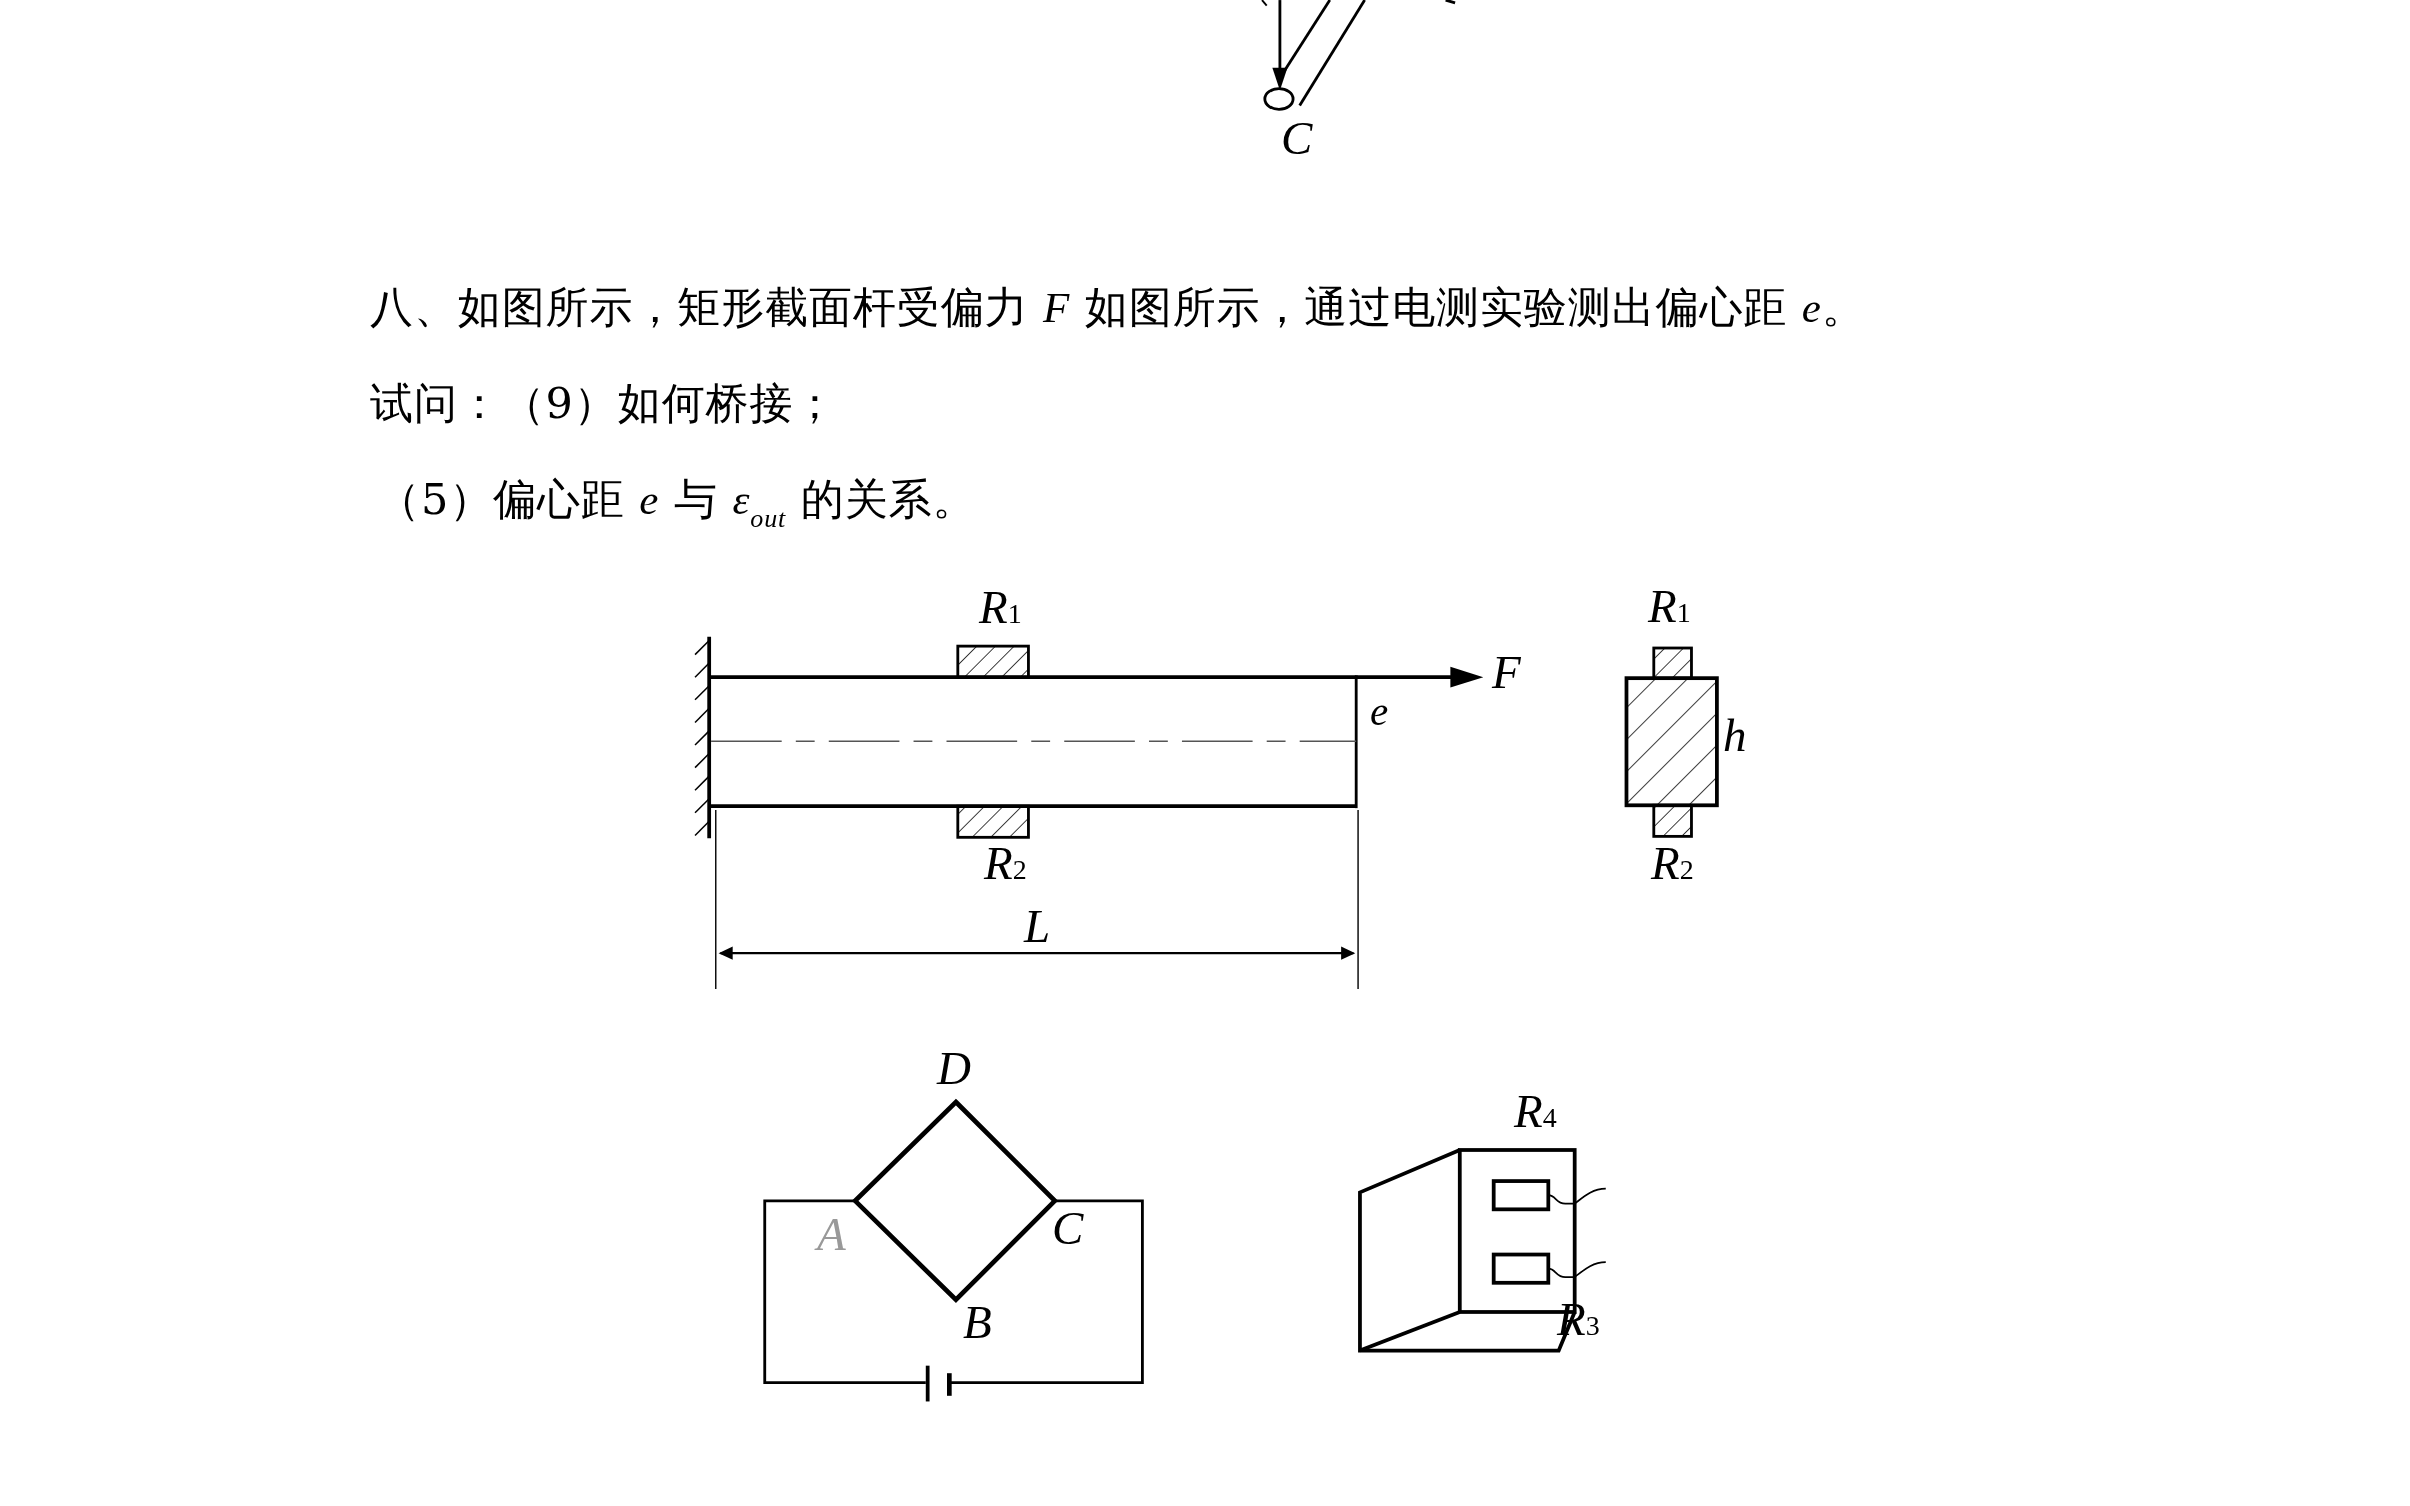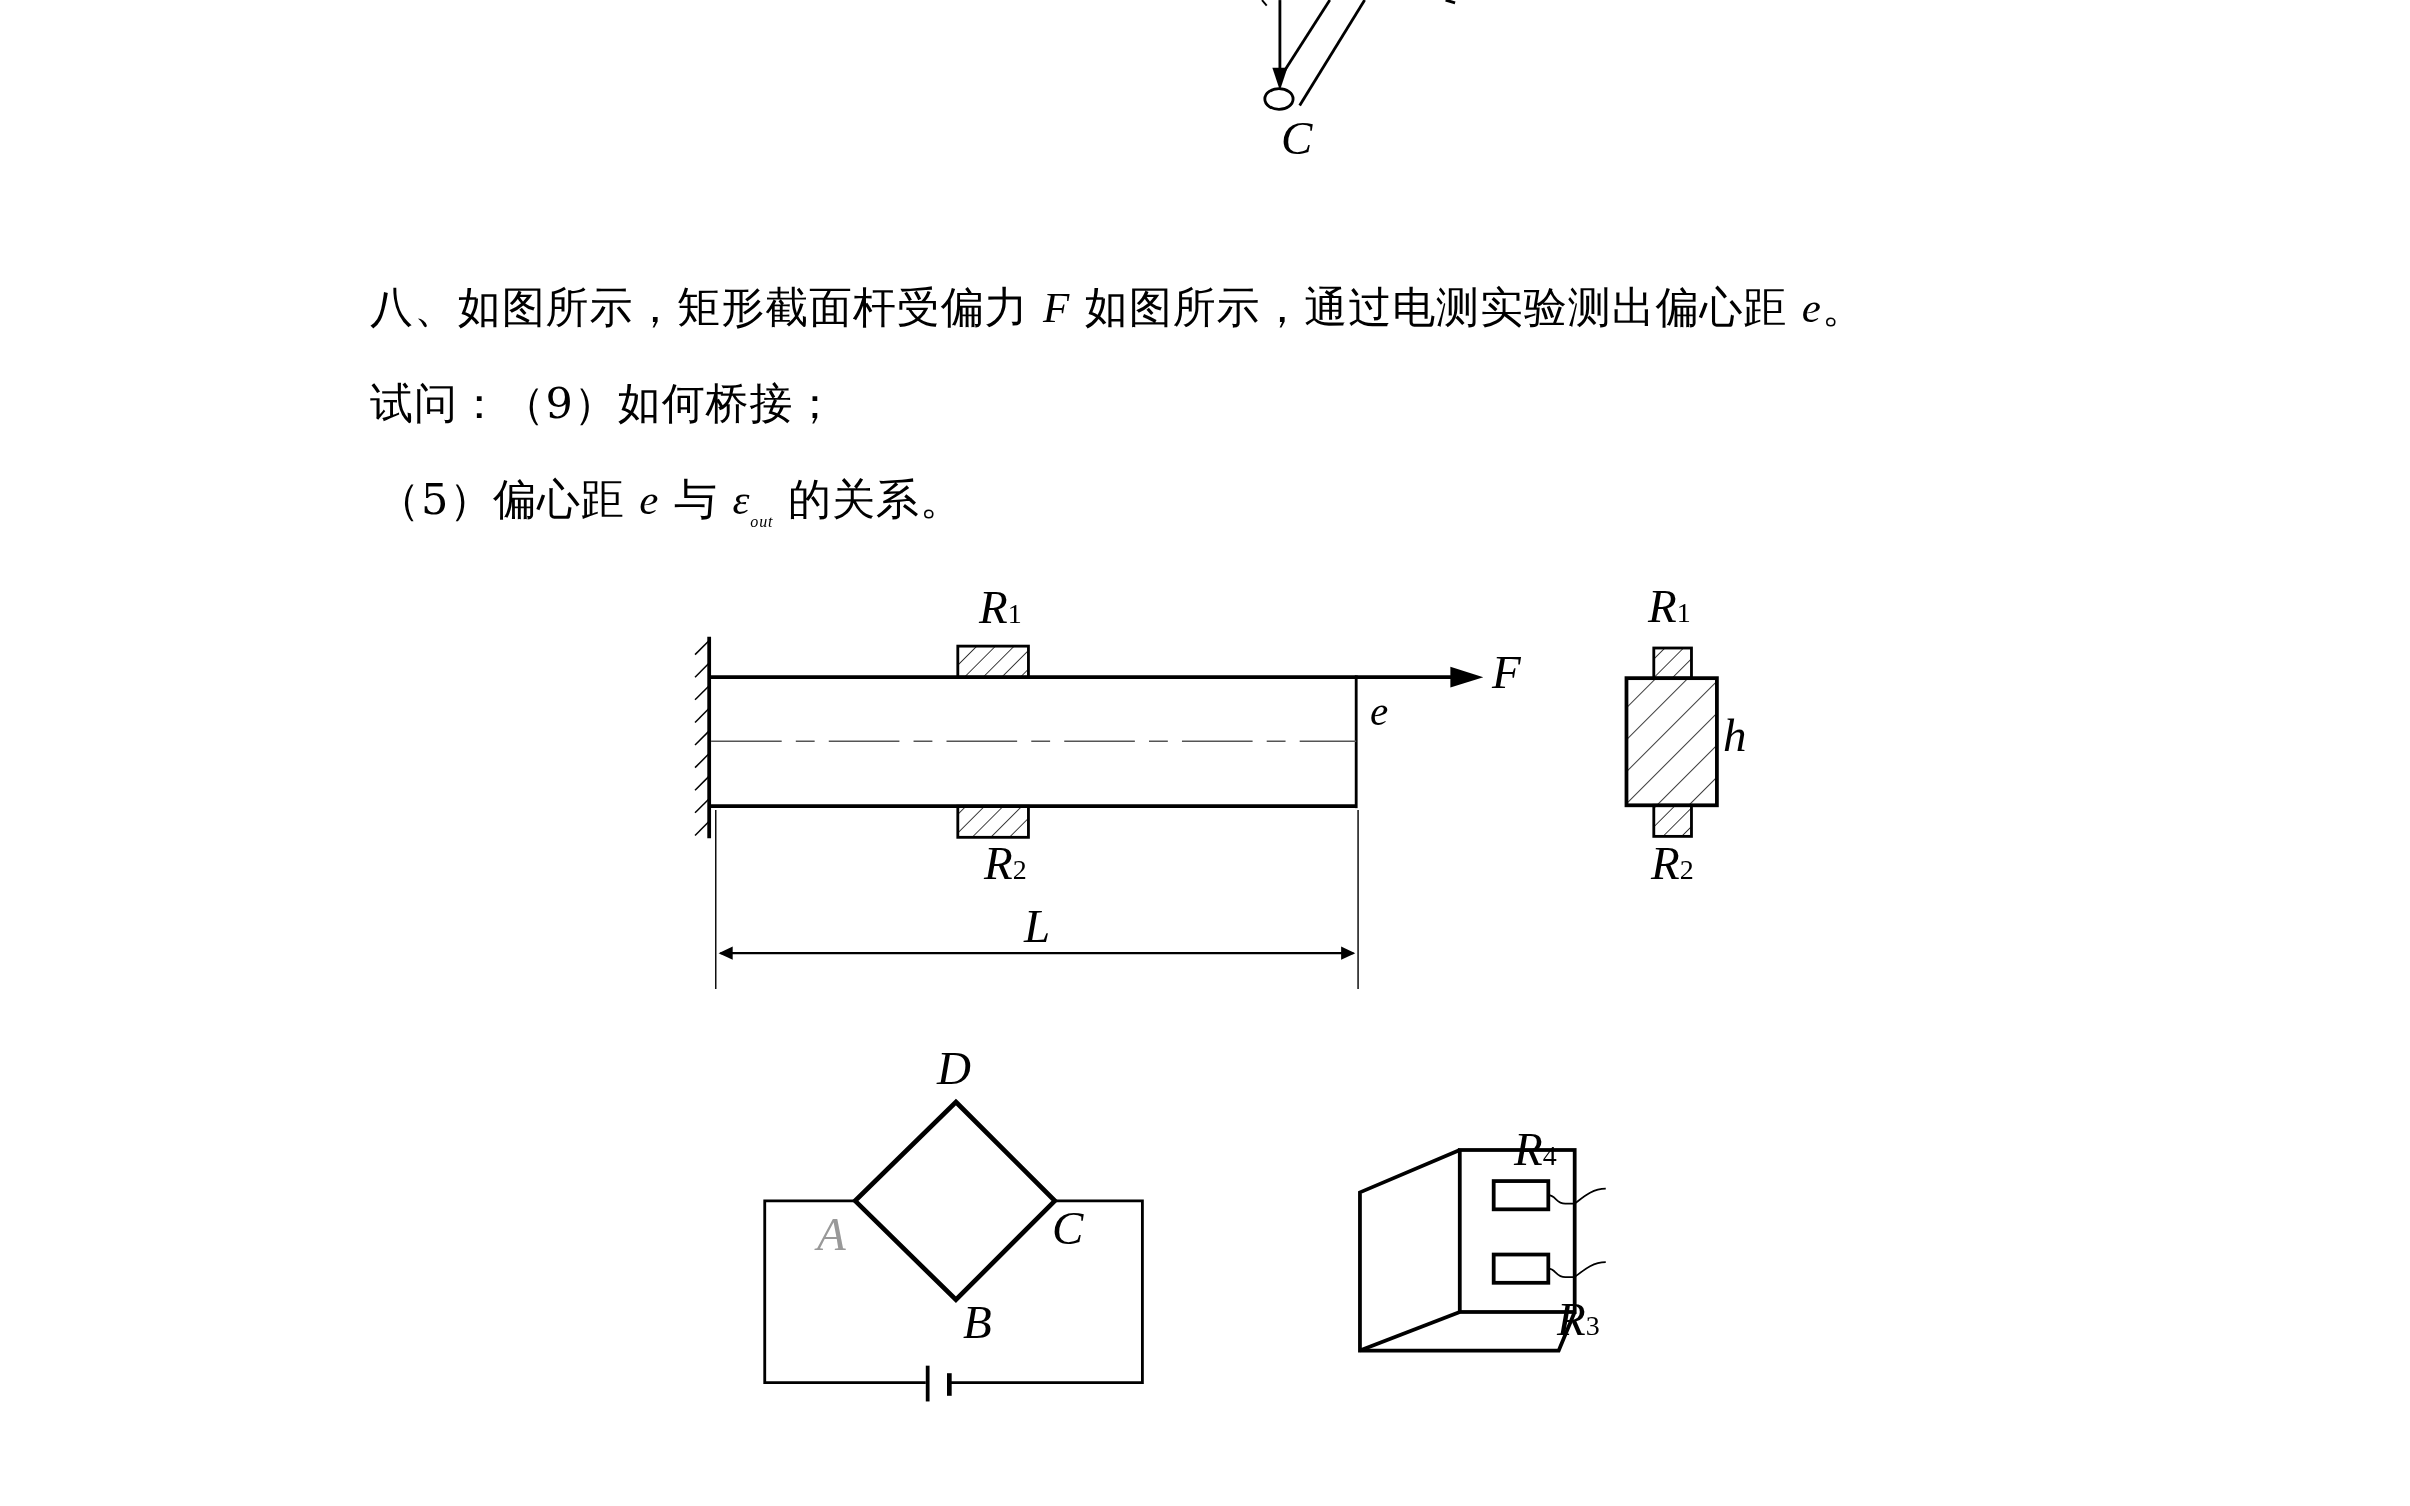--- a/index.html
+++ b/index.html
@@ -1,19 +1,19 @@
 <!DOCTYPE html>
 <html style="font-size:15px"><head>
 <meta charset="utf-8">
 <style>
   html,body{margin:0;padding:0;background:#ffffff;}
   body{width:2411px;height:1507px;position:relative;overflow:hidden;font-family:"DejaVu Serif","Liberation Serif",serif;color:#000;}
   .line{position:absolute;left:370px;font-size:43px;white-space:nowrap;letter-spacing:0.9px;}
   .it{font-family:"Liberation Serif","DejaVu Serif",serif;font-style:italic;}
-  .sub{font-size:16px;vertical-align:-13px;font-style:italic;font-family:"Liberation Serif",serif;margin-top:43px;}
+  .sub{font-size:26px;vertical-align:-13px;font-style:italic;font-family:"Liberation Serif",serif;margin-top:43px;}
   svg{position:absolute;left:0;top:0;}
   .lbl{font-family:"Liberation Serif","DejaVu Serif",serif;font-style:italic;font-size:47px;}
   .sublbl{font-family:"Liberation Serif","DejaVu Serif",serif;font-size:28px;}
 </style>
 </head>
 <body>
 
 <svg width="2411" height="1507" viewBox="0 0 2560 1600">
   <defs>
     <pattern id="hatch" patternUnits="userSpaceOnUse" width="14" height="14" patternTransform="rotate(45)">
@@ -130,19 +130,19 @@
 <div style="position:absolute;left:1651px;top:836px;">
   <span class="lbl">R</span><span class="sublbl">2</span>
 </div>
 <div class="lbl" style="position:absolute;left:1723px;top:708px;">h</div>
 
 <div class="lbl" style="position:absolute;left:937px;top:1041px;">D</div>
 <div class="lbl" style="position:absolute;left:817px;top:1207px;color:#999;">A</div>
 <div class="lbl" style="position:absolute;left:1052px;top:1201px;">C</div>
 <div class="lbl" style="position:absolute;left:963px;top:1295px;">B</div>
 
-<div style="position:absolute;left:1514px;top:1122px;">
+<div style="position:absolute;left:1514px;top:1084px;">
   <span class="lbl">R</span><span class="sublbl">4</span>
 </div>
 <div style="position:absolute;left:1525px;top:1292px;margin-left:32px;">
   <span class="lbl">R</span><span class="sublbl">3</span>
 </div>
 
 
 </body></html>

